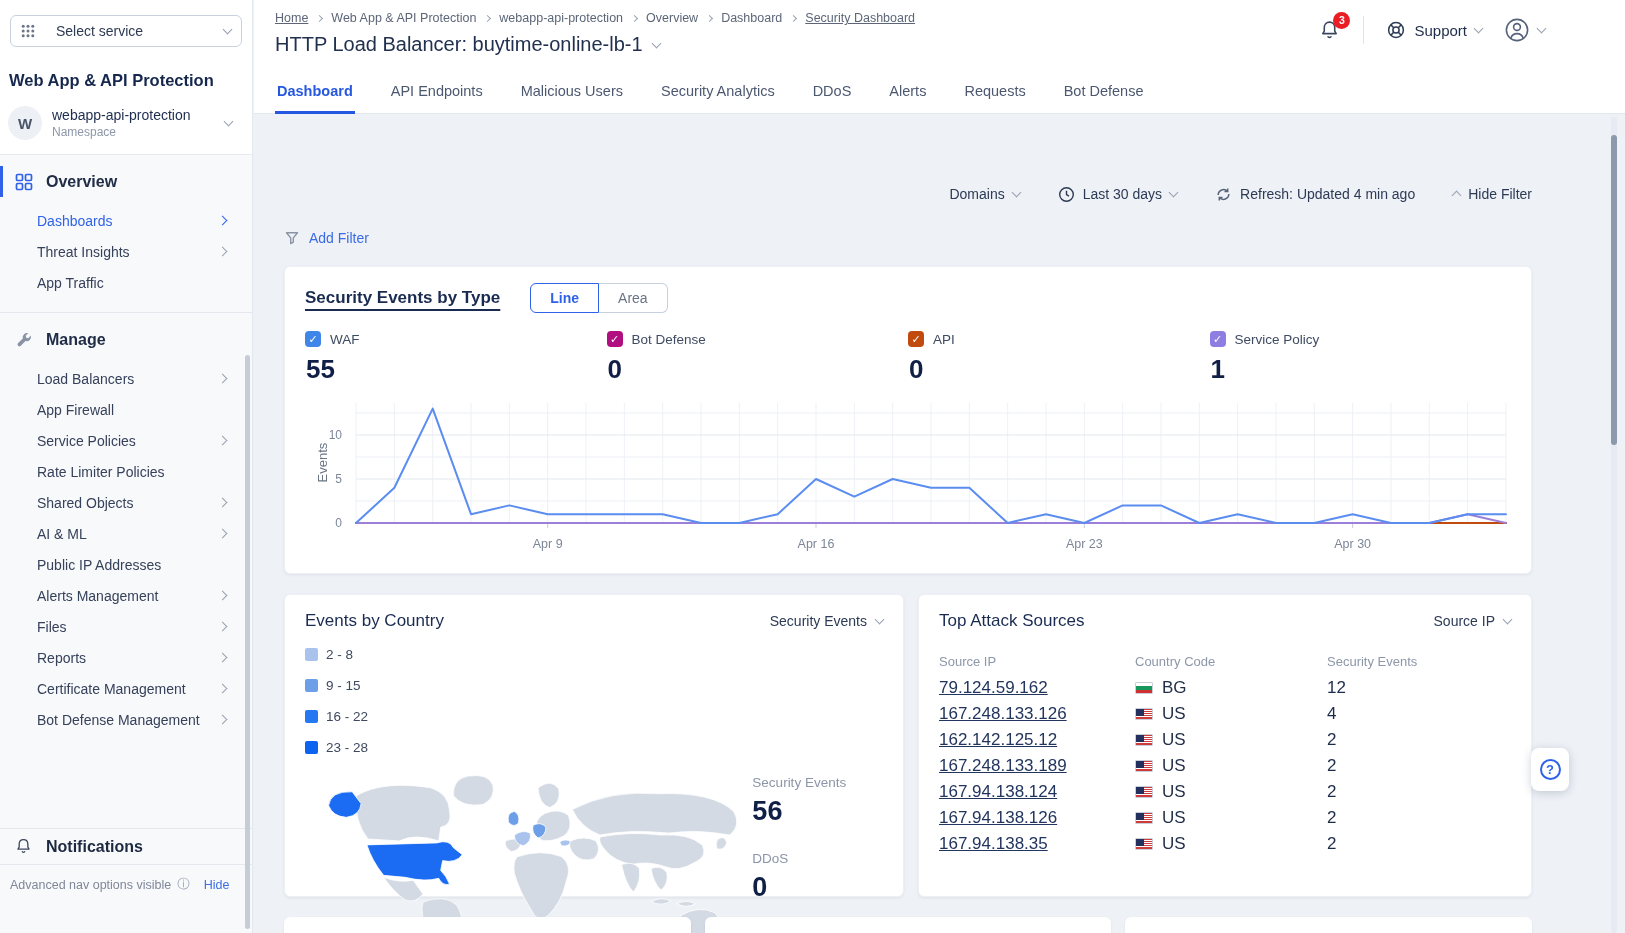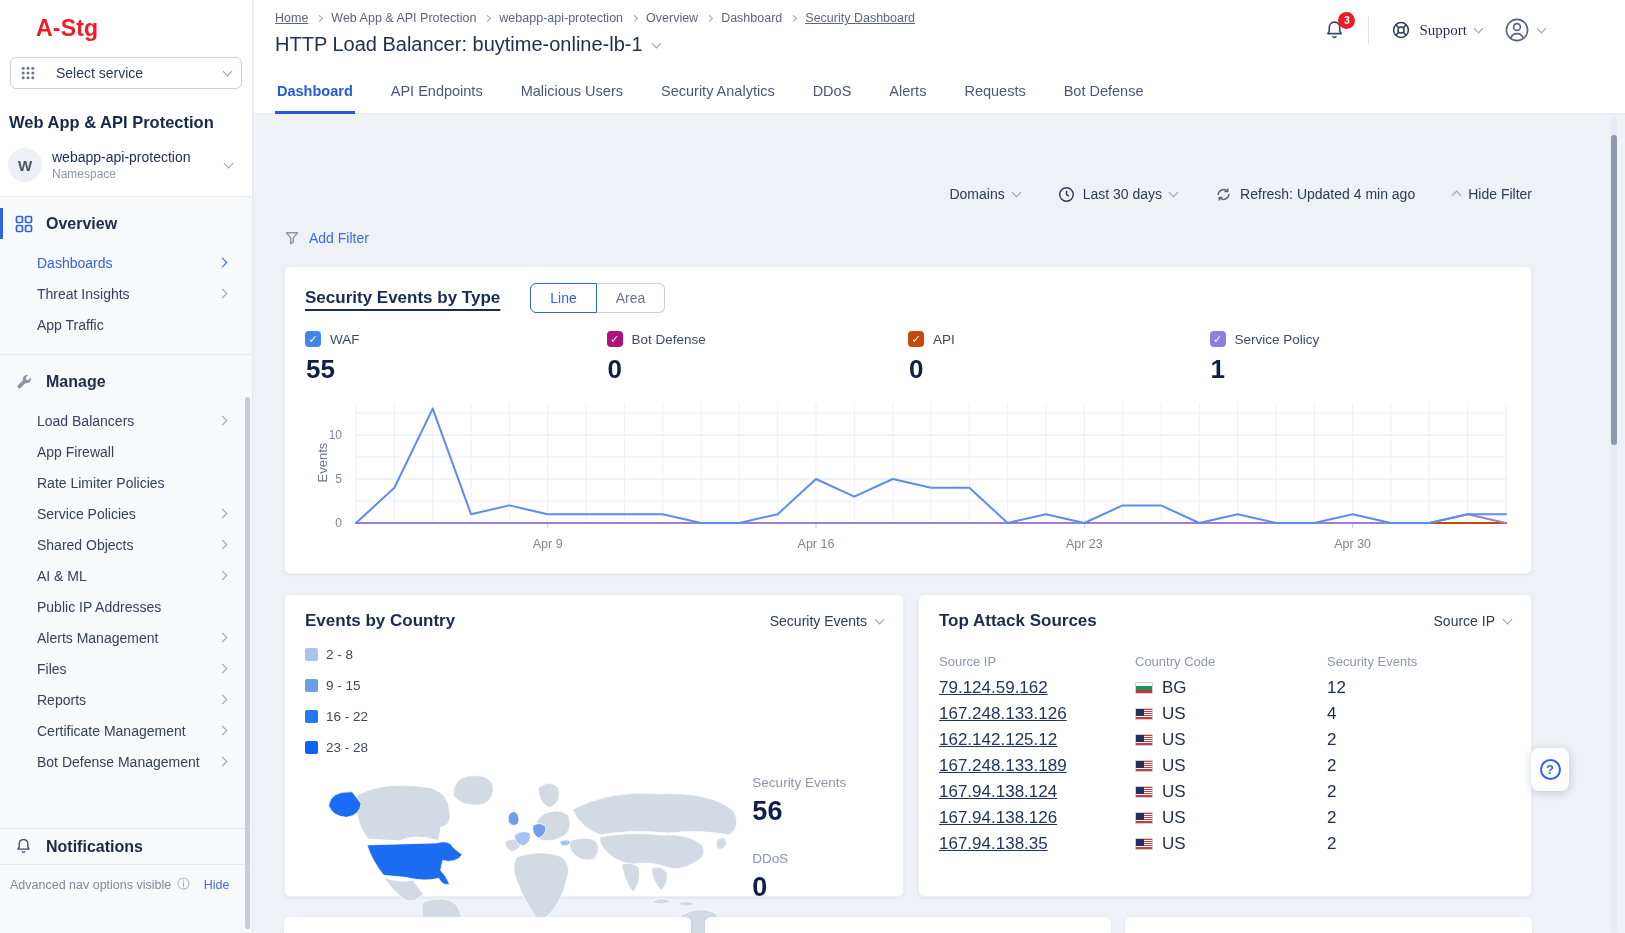--- a/index.html
+++ b/index.html
@@ -43,58 +43,58 @@
   .crumbs { display:flex; align-items:center; gap:9px; font-size:12.5px; color:#5c6678; }
   .crumb { cursor:pointer; }
   .crumb.u { text-decoration:underline; }
   .crumb-sep { width:5px; height:5px; border-top:1.4px solid #9aa3b2; border-right:1.4px solid #9aa3b2; transform:rotate(45deg); }
   .page-title-row { margin-top:8px; display:flex; align-items:center; gap:10px; }
   .page-title { font-size:20px; color:#21304f; font-weight:500; }
   .top-right { position:absolute; top:16px; right:80px; display:flex; align-items:center; gap:22px; }
   .bell-wrap { position:relative; cursor:pointer; }
   .badge { position:absolute; top:-7px; right:-9px; min-width:17px; height:17px; border-radius:9px; background:#ea1c24; color:#fff; font-size:10.5px; font-weight:700; display:flex; align-items:center; justify-content:center; padding:0 4px; }
   .vdiv { width:1px; height:28px; background:#dfe3ea; }
-  .support,.avatar { display:flex; align-items:center; gap:8px; cursor:pointer; font-size:15px; color:#1f2c49;font-family:Liberation Serif, serif; }
+  .support,.avatar { display:flex; align-items:center; gap:8px; cursor:pointer; font-size:15px; color:#1f2c49; }
   .tabs { position:absolute; left:21px; bottom:-1px; display:flex; gap:34px; }
   .tab { padding:0 2px 12px; font-size:14.5px; color:#4c5870; cursor:pointer; border-bottom:3px solid transparent; }
   .tab.active { color:#2557e0; font-weight:600; border-bottom-color:#2557e0; }
 
   .content { padding:17px 0 0 30px; width:1278px;margin-top:48px; }
   .filter-bar { width:1248px; display:flex; justify-content:flex-end; align-items:center; gap:38px; font-size:14px; color:#2c3a55; height:30px; }
   .fitem { display:flex; align-items:center; gap:8px; cursor:pointer; }
   .add-filter { margin-top:21px; display:flex; align-items:center; gap:9px; font-size:14px; color:#3b6be4; cursor:pointer; }
 
   .card { background:#fff; border-radius:6px; box-shadow:0 1px 3px rgba(20,35,70,.07); border:1px solid #eef0f4; }
   .card1 { margin-top:20px; width:1248px; height:308px; padding:16px 20px; }
   .card1-head { display:flex; align-items:center; gap:30px; }
   .card1-title { font-size:17px; font-weight:600; color:#1a2b52; text-decoration:underline; text-underline-offset:6px; text-decoration-thickness:1.5px; cursor:pointer; }
   .toggle { display:flex; }
   .tbtn { padding:6px 19px; font-size:14px; border:1px solid #c7d0de; background:#fff; color:#6a7484; cursor:pointer; }
   .tbtn:first-child { border-radius:6px 0 0 6px; }
   .tbtn:last-child { border-radius:0 6px 6px 0; border-left:none; }
-  .tbtn.on { color:#2f62e8; border:1px solid #2f62e8; font-weight:400; }
+  .tbtn.on { color:#2f62e8; border:1px solid #2f62e8; font-weight:700; }
   .totals { margin-top:18px; display:flex; }
   .total-cell { width:25%; }
   .tc-top { display:flex; align-items:center; gap:9px; }
   .chk { width:16px; height:16px; border-radius:4px; color:#fff; font-size:11px; font-weight:700; display:flex; align-items:center; justify-content:center; font-family:"DejaVu Sans",sans-serif; cursor:pointer; }
   .tc-label { font-size:13.5px; color:#3f4b61; }
   .tc-val { margin:7px 0 0 1px; font-size:26px; font-weight:700; color:#101f45; }
   .chart-wrap { margin-top:12px; display:flex; }
   .y-gutter { width:46px; position:relative; flex:none; }
   .ylab { position:absolute; left:-2px; top:58px; transform:rotate(-90deg); transform-origin:center; font-size:13px; color:#6a7584; }
   .ytick { position:absolute; right:9px; font-size:12px; color:#7d8798; }
   .plot { flex:1; position:relative; }
   .xlabels { position:relative; height:22px; }
   .xlab { position:absolute; top:6px; transform:translateX(-50%); font-size:12.5px; color:#7d8798; }
 
   .row2 { margin-top:20px; display:flex; gap:14px; width:1248px; }
   .card2 { width:620px; height:303px; padding:16px 20px; }
   .card3 { flex:1; height:303px; padding:16px 20px; }
   .card-head { display:flex; align-items:center; justify-content:space-between; }
-  .card-title { font-size:17px; font-weight:700; color:#1a2b52; }
+  .card-title { font-size:17px; font-weight:400; color:#1a2b52; }
   .drop { display:flex; align-items:center; gap:9px; font-size:14px; color:#2c3a55; cursor:pointer; }
   .cty-legend { margin-top:16px; display:flex; gap:16px;flex-direction:column; }
   .cl-item { display:flex; align-items:center; gap:8px; font-size:13.5px; color:#3e4a5f; }
   .swatch { width:13px; height:13px; border-radius:2px; }
   .card2-body { display:flex; margin-top:8px; }
   .stats { margin-left:auto; width:132px; padding-top:12px; }
   .stat-label { font-size:13.5px; color:#8c96a8; }
   .stat-val { font-size:27px; font-weight:700; color:#101f45; margin:6px 0 24px; }
 
   .tbl { margin-top:16px; }
@@ -115,21 +115,20 @@
   .help-q { width:21px; height:21px; border-radius:50%; border:2px solid #2f62e8; color:#2f62e8; font-size:13px; font-weight:700; display:flex; align-items:center; justify-content:center; }
   .main-scroll { position:absolute; right:8px; top:117px; bottom:0; width:6px; background:#e7eaf2; border-radius:3px; }
   .main-thumb { position:absolute; top:18px; height:310px; width:6px; background:#8c98ab; border-radius:3px; }
 
   svg { display:block; }
 </style>
 </head>
 <body>
 
 <div class="sidebar">
-  <div class="logo">A-Stg</div>
   <div class="select-service">
     <span>
       <svg width="14" height="14" viewBox="0 0 14 14">
           <g fill="#6b7689">
             <circle cx="2.2" cy="2.2" r="1.5"></circle>
             <circle cx="7" cy="2.2" r="1.5"></circle>
             <circle cx="11.8" cy="2.2" r="1.5"></circle>
             <circle cx="2.2" cy="7" r="1.5"></circle>
             <circle cx="7" cy="7" r="1.5"></circle>
             <circle cx="11.8" cy="7" r="1.5"></circle>
@@ -188,25 +187,25 @@
         </div>
         <div class="grp-items">
           <div class="nav-item">
             <span>Load Balancers</span>
             <span class="chev-r"></span>
           </div>
           <div class="nav-item">
             <span>App Firewall</span>
           </div>
           <div class="nav-item">
+            <span>Service Policies</span>
+            <span class="chev-r"></span>
+          </div>
+          <div class="nav-item">
             <span>Rate Limiter Policies</span>
-          </div>
-          <div class="nav-item">
-            <span>Service Policies</span>
-            <span class="chev-r"></span>
           </div>
           <div class="nav-item">
             <span>Shared Objects</span>
             <span class="chev-r"></span>
           </div>
           <div class="nav-item">
             <span>AI &amp; ML</span>
             <span class="chev-r"></span>
           </div>
           <div class="nav-item">

